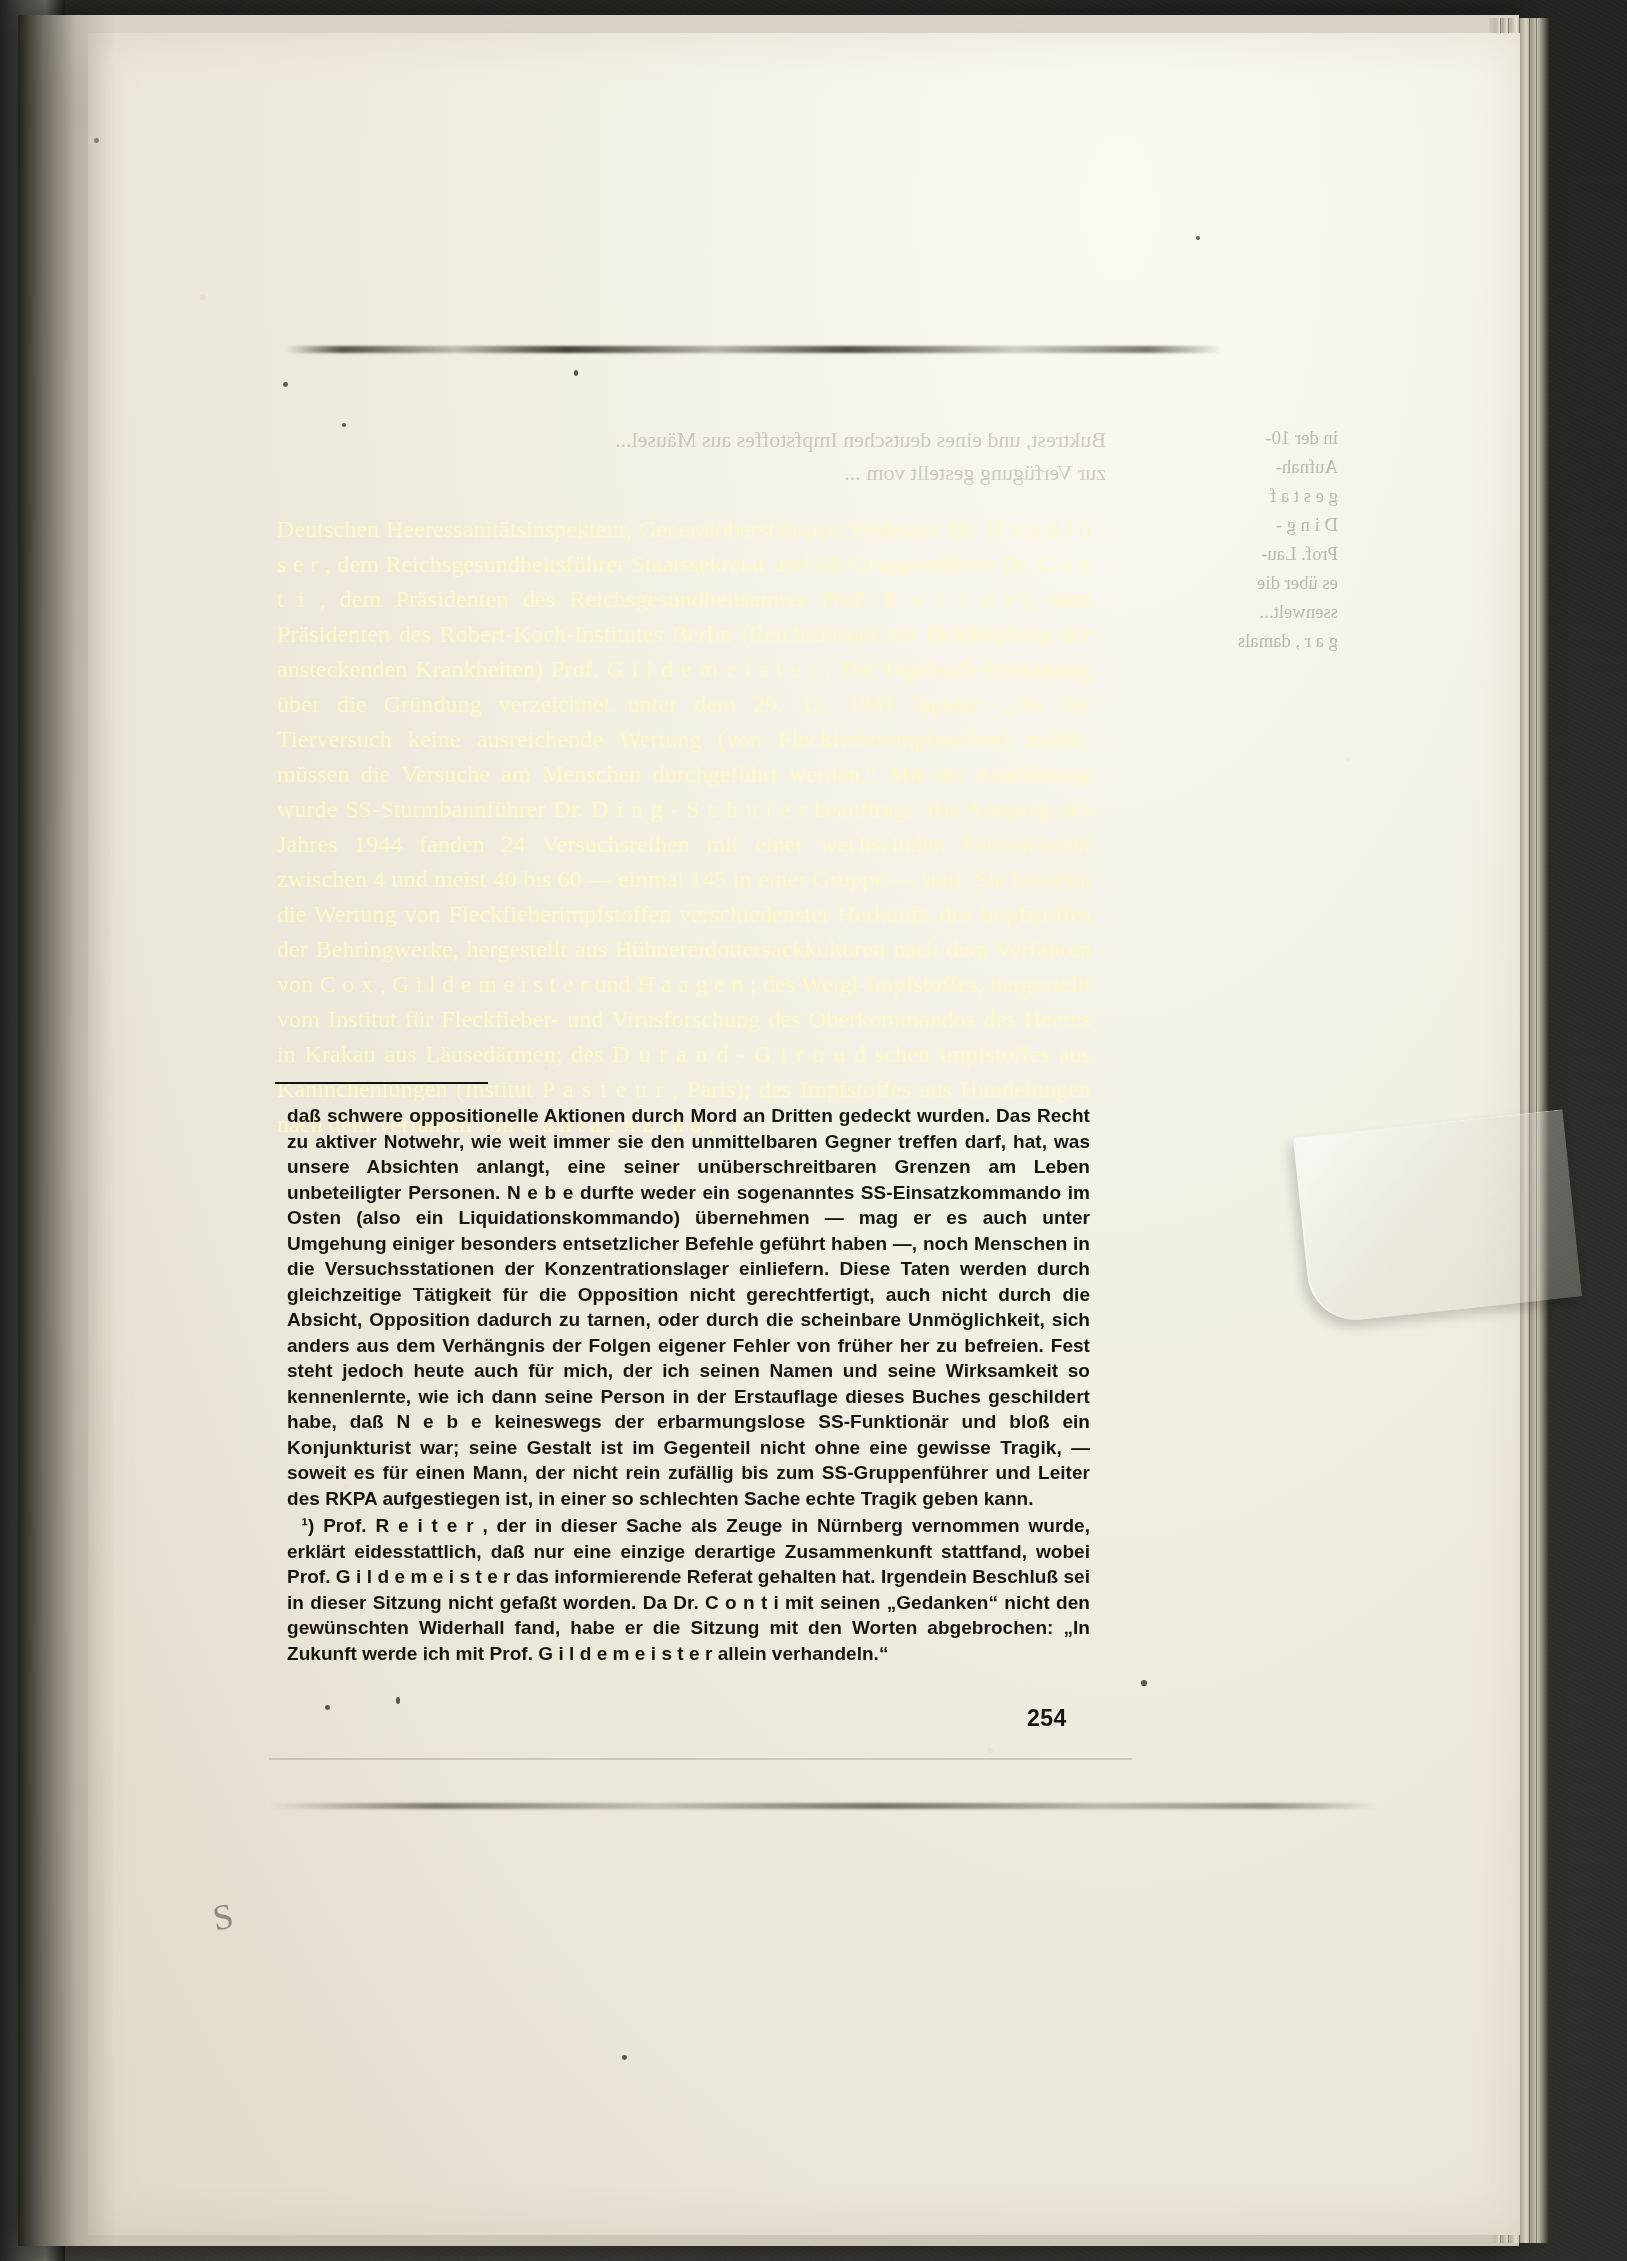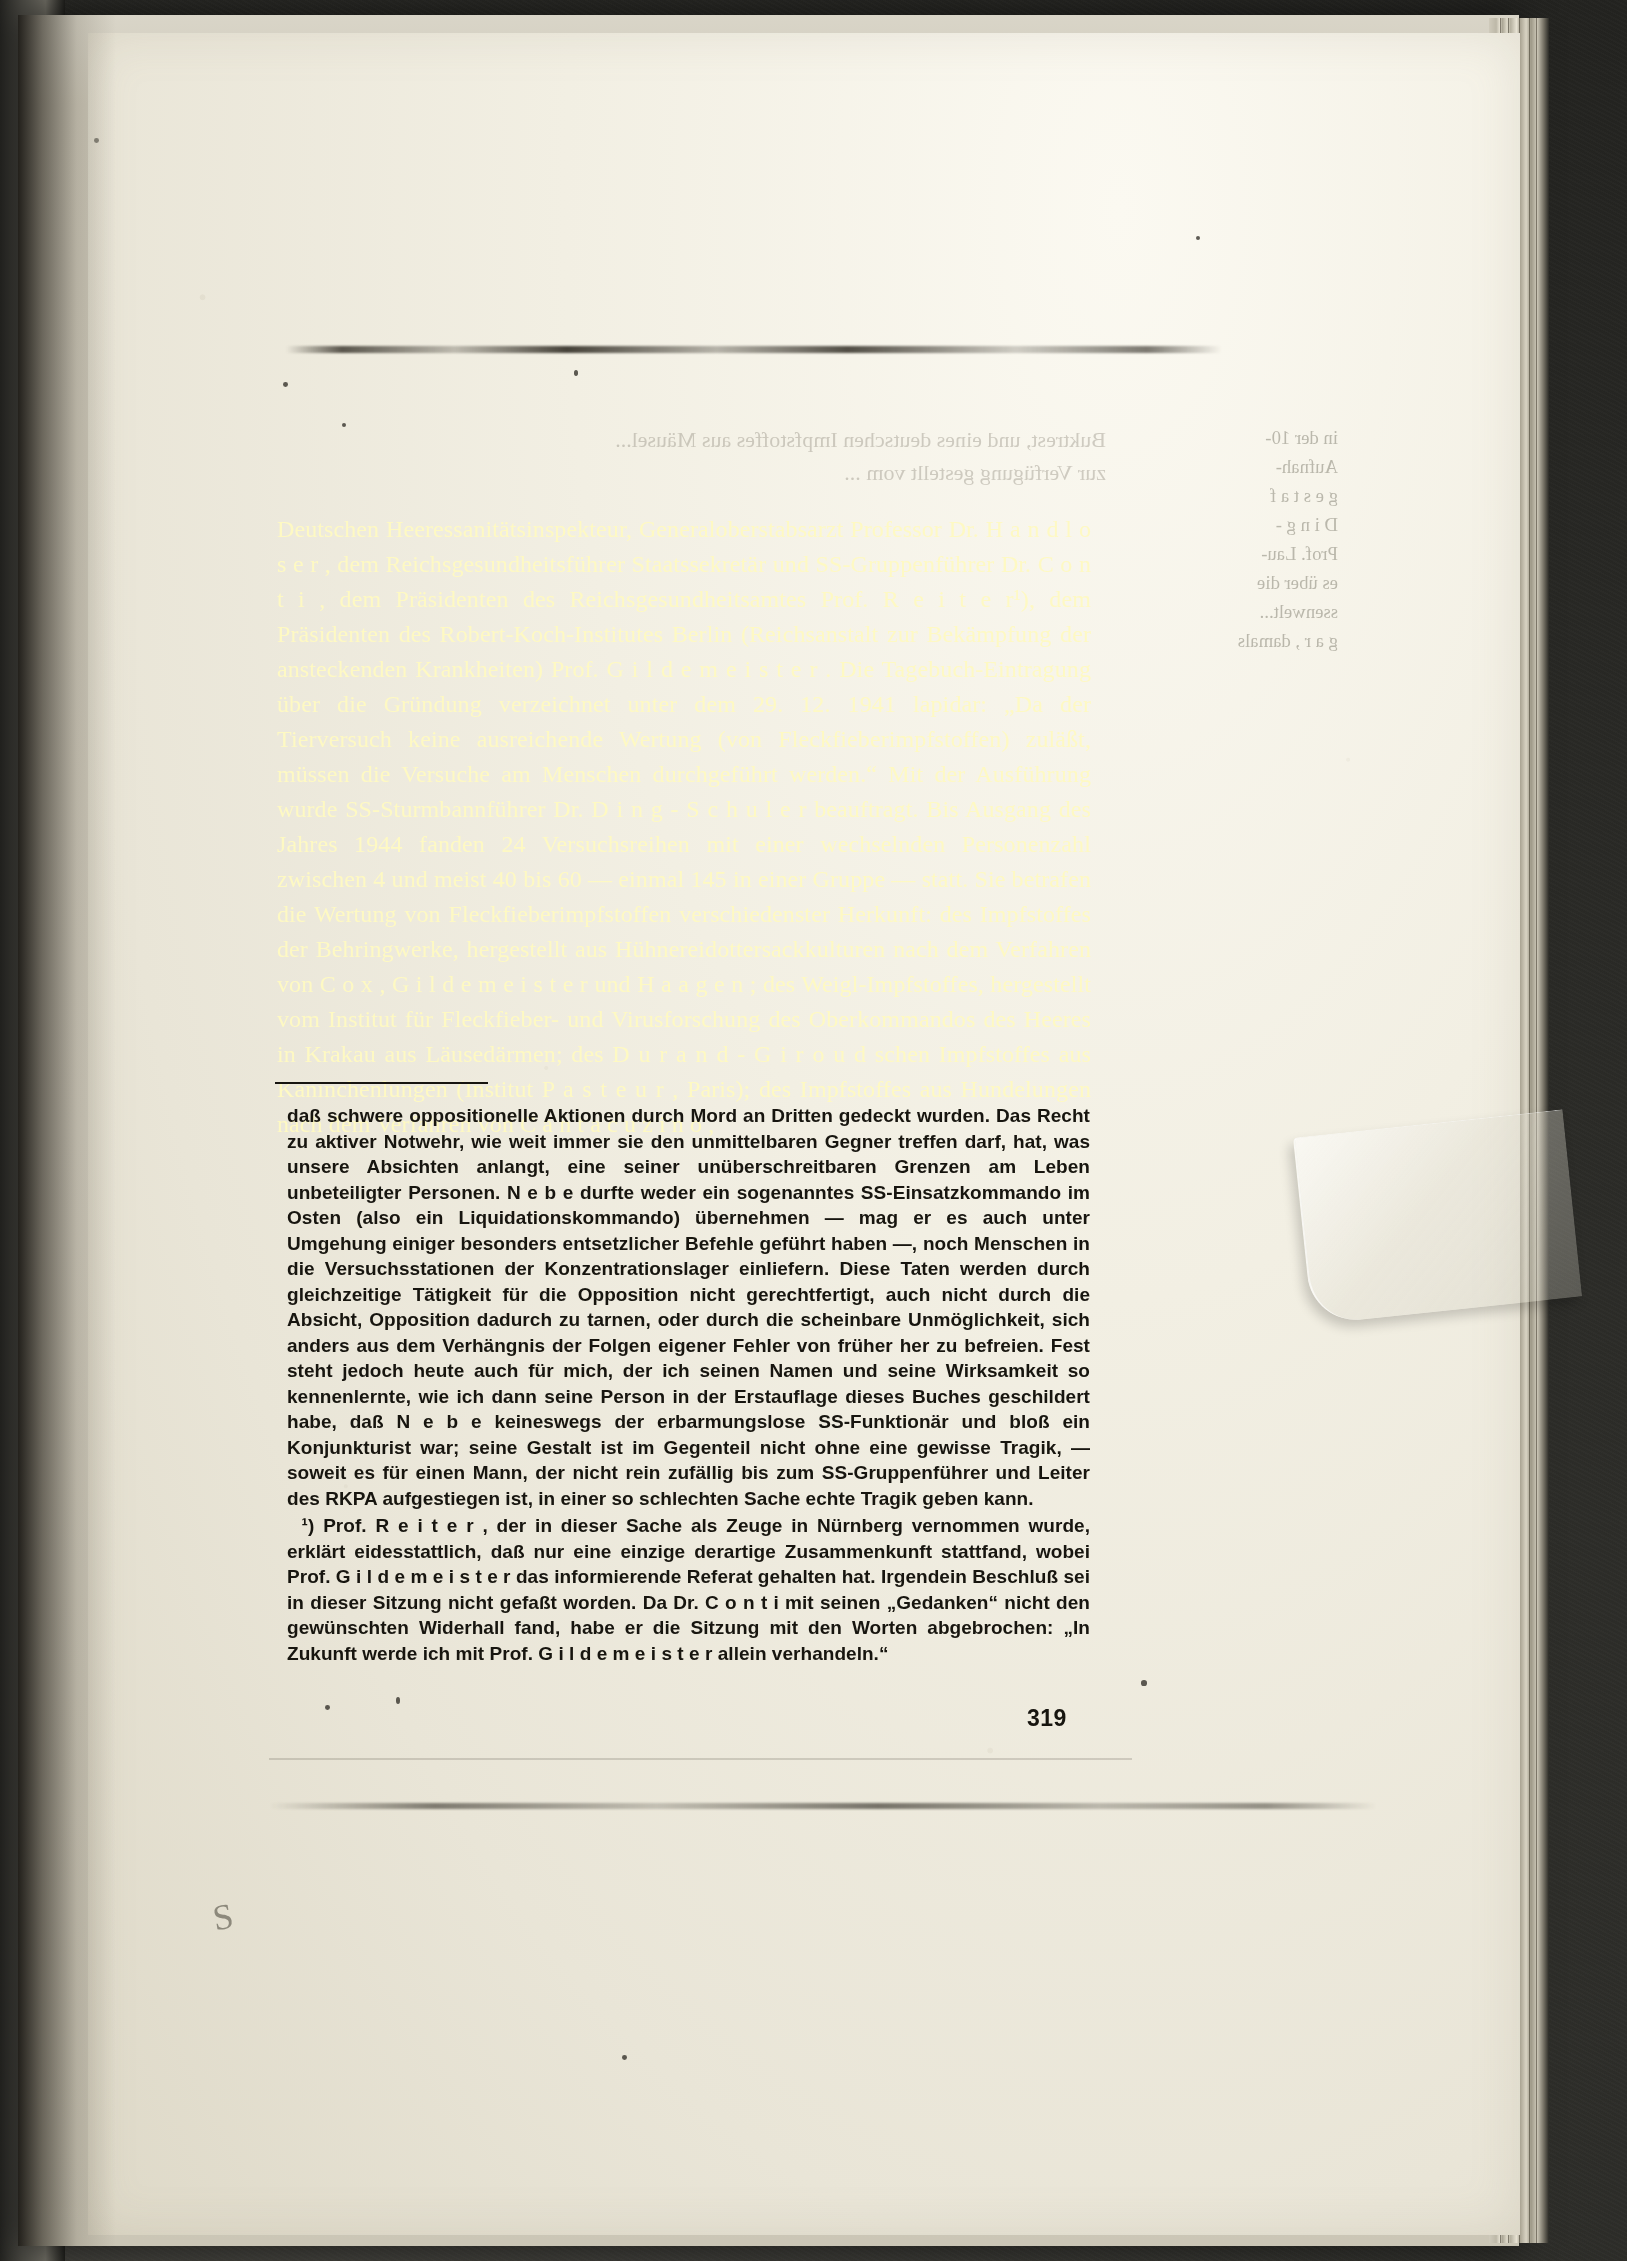--- a/index.html
+++ b/index.html
@@ -259,21 +259,21 @@
     <p class="body-main">Deutschen Heeressanitätsinspekteur, Generaloberstabsarzt Professor Dr. H a n d l o s e r , dem Reichsgesundheitsführer Staatssekretär und SS-Gruppenführer Dr. C o n t i , dem Präsidenten des Reichsgesundheitsamtes Prof. R e i t e r¹), dem Präsidenten des Robert-Koch-Institutes Berlin (Reichsanstalt zur Bekämpfung der ansteckenden Krankheiten) Prof. G i l d e m e i s t e r . Die Tagebuch-Eintragung über die Gründung verzeichnet unter dem 29. 12. 1941 lapidar: „Da der Tierversuch keine ausreichende Wertung (von Fleckfieberimpfstoffen) zuläßt, müssen die Versuche am Menschen durchgeführt werden.“ Mit der Ausführung wurde SS-Sturmbannführer Dr. D i n g - S c h u l e r beauftragt. Bis Ausgang des Jahres 1944 fanden 24 Versuchsreihen mit einer wechselnden Personenzahl zwischen 4 und meist 40 bis 60 — einmal 145 in einer Gruppe — statt. Sie betrafen die Wertung von Fleckfieberimpfstoffen verschiedenster Herkunft: des Impfstoffes der Behringwerke, hergestellt aus Hühnereidottersackkulturen nach dem Verfahren von C o x , G i l d e m e i s t e r und H a a g e n ; des Weigl-Impfstoffes, hergestellt vom Institut für Fleckfieber- und Virusforschung des Oberkommandos des Heeres in Krakau aus Läusedärmen; des D u r a n d - G i r o u d schen Impfstoffes aus Kaninchenlungen (Institut P a s t e u r , Paris); des Impfstoffes aus Hundelungen nach dem Verfahren von C a n t a c u z i n o ,</p>
   </div>
 
   <div class="rule"></div>
 
   <div class="footnotes">
     <p>daß schwere oppositionelle Aktionen durch Mord an Dritten gedeckt wurden. Das Recht zu aktiver Notwehr, wie weit immer sie den unmittelbaren Gegner treffen darf, hat, was unsere Absichten anlangt, eine seiner unüberschreitbaren Grenzen am Leben unbeteiligter Personen. N e b e durfte weder ein sogenanntes SS-Einsatzkommando im Osten (also ein Liquidationskommando) übernehmen — mag er es auch unter Umgehung einiger besonders entsetzlicher Befehle geführt haben —, noch Menschen in die Versuchsstationen der Konzentrationslager einliefern. Diese Taten werden durch gleichzeitige Tätigkeit für die Opposition nicht gerechtfertigt, auch nicht durch die Absicht, Opposition dadurch zu tarnen, oder durch die scheinbare Unmöglichkeit, sich anders aus dem Verhängnis der Folgen eigener Fehler von früher her zu befreien. Fest steht jedoch heute auch für mich, der ich seinen Namen und seine Wirksamkeit so kennenlernte, wie ich dann seine Person in der Erstauflage dieses Buches geschildert habe, daß N e b e keineswegs der erbarmungslose SS-Funktionär und bloß ein Konjunkturist war; seine Gestalt ist im Gegenteil nicht ohne eine gewisse Tragik, — soweit es für einen Mann, der nicht rein zufällig bis zum SS-Gruppenführer und Leiter des RKPA aufgestiegen ist, in einer so schlechten Sache echte Tragik geben kann.</p>
     <p class="fn2">¹) Prof. R e i t e r , der in dieser Sache als Zeuge in Nürnberg vernommen wurde, erklärt eidesstattlich, daß nur eine einzige derartige Zusammenkunft stattfand, wobei Prof. G i l d e m e i s t e r das informierende Referat gehalten hat. Irgendein Beschluß sei in dieser Sitzung nicht gefaßt worden. Da Dr. C o n t i mit seinen „Gedanken“ nicht den gewünschten Widerhall fand, habe er die Sitzung mit den Worten abgebrochen: „In Zukunft werde ich mit Prof. G i l d e m e i s t e r allein verhandeln.“</p>
   </div>
 
-  <div class="folio">319</div>
+  <div class="folio">254</div>
 
   <div class="ruler"></div>
 
   <div class="pencil-mark">S</div>
 
   <div class="speck" style="left:283px; top:382px; width:4.9px; height:4.9px;"></div>
   <div class="speck" style="left:574px; top:370px; width:4.1px; height:5.7px;"></div>
   <div class="speck" style="left:342px; top:423px; width:4.1px; height:4.1px;"></div>
   <div class="speck" style="left:325px; top:1705px; width:4.9px; height:4.9px;"></div>
   <div class="speck" style="left:396px; top:1697px; width:4.1px; height:6.5px;"></div>

